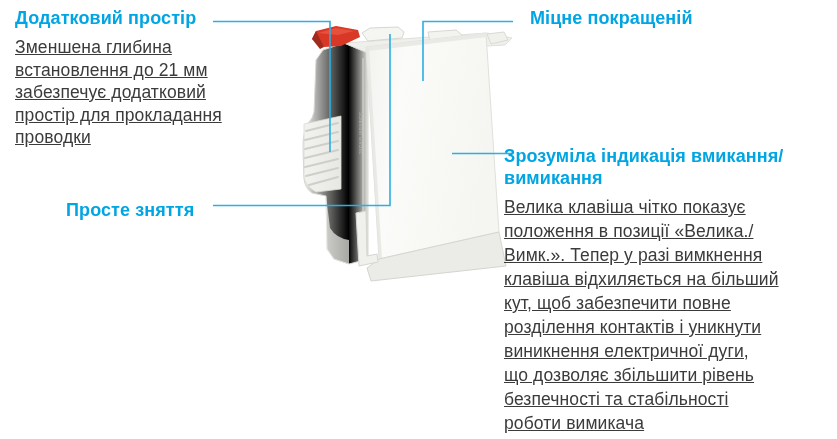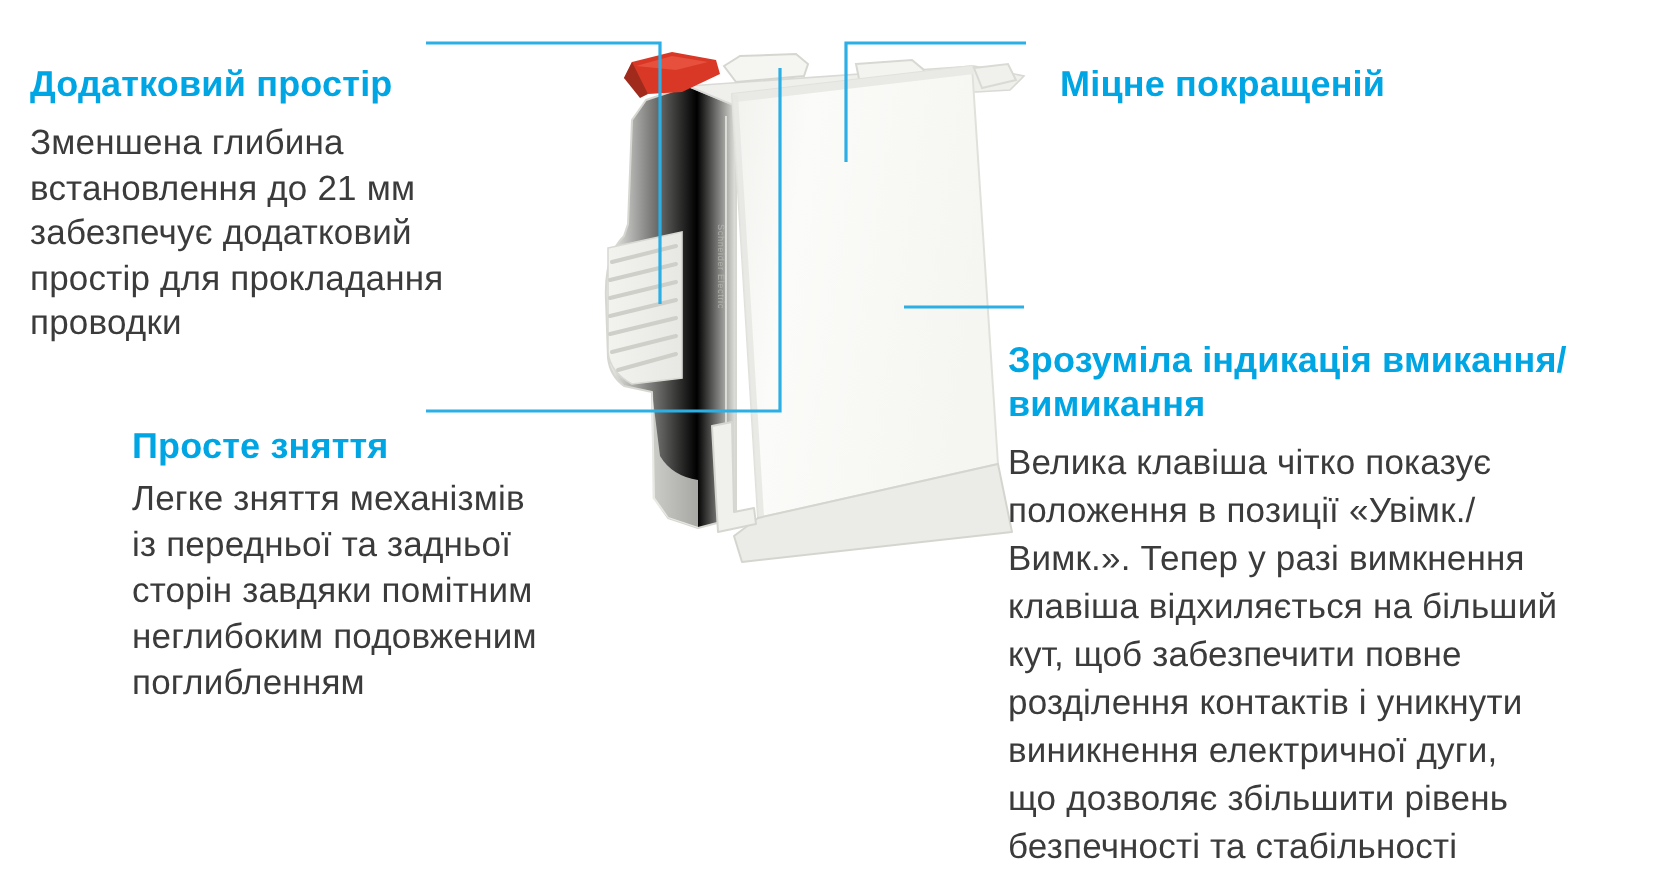--- a/index.html
+++ b/index.html
@@ -2,31 +2,31 @@
 <html><head>
 <meta charset="utf-8">
 <style>
   html,body{margin:0;padding:0;background:#ffffff;}
   body{
     width:837px;height:439px;position:relative;overflow:hidden;
     font-family:"Liberation Sans", sans-serif;
     -webkit-font-smoothing:antialiased;
   }
   .canvas{position:absolute;inset:0;}
-  .callout{position:absolute;margin-top:24px;}
+  .callout{position:absolute;}
   .callout h3{
     margin:0;font-size:18px;line-height:22px;font-weight:700;
     color:#00a5e3;white-space:pre-line;letter-spacing:.1px;
   }
   .callout p{
-    margin:0;font-size:17.5px;color:#3b3b3b;white-space:pre-line;letter-spacing:.1px;
+    margin:0;font-size:17.5px;color:#3b3b3b;white-space:pre-line;letter-spacing:.1px;text-decoration:underline;
   }
   #co-extra-space   {left:15px;  top:7px;   width:262px;}
   #co-extra-space p {margin-top:7px; line-height:22.5px;}
-  #co-easy-removal  {left:66px;  top:188px; width:262px;}
+  #co-easy-removal  {left:66px;  top:199px; width:262px;}
   #co-easy-removal p{margin-top:4px; line-height:23px;}
   #co-strong-fixing {left:530px; top:7px;   width:306px;}
   #co-strong-fixing p{margin-top:9px; line-height:24px;}
   #co-indication    {left:504px; top:145px; width:306px;}
   #co-indication p  {margin-top:6px; line-height:24px;}
   svg.scene{position:absolute;left:0;top:0;}
 </style>
 </head>
 <body>
 
@@ -108,36 +108,31 @@
     <h3>Додатковий простір</h3>
     <p>Зменшена глибина
 встановлення до 21 мм
 забезпечує додатковий
 простір для прокладання
 проводки</p>
   </div>
 
   <div class="callout" id="co-easy-removal">
     <h3>Просте зняття</h3>
-    <p>Легке зняття механізмів
-із передньої та задньої
-сторін завдяки помітним
-неглибоким подовженим
-поглибленням</p>
   </div>
 
   <div class="callout" id="co-strong-fixing">
     <h3>Міцне покращеній</h3>
   </div>
 
   <div class="callout" id="co-indication">
     <h3>Зрозуміла індикація вмикання/
 вимикання</h3>
     <p>Велика клавіша чітко показує
-положення в позиції «Увімк./
+положення в позиції «Велика./
 Вимк.». Тепер у разі вимкнення
 клавіша відхиляється на більший
 кут, щоб забезпечити повне
 розділення контактів і уникнути
 виникнення електричної дуги,
 що дозволяє збільшити рівень
 безпечності та стабільності
 роботи вимикача</p>
   </div>
 

